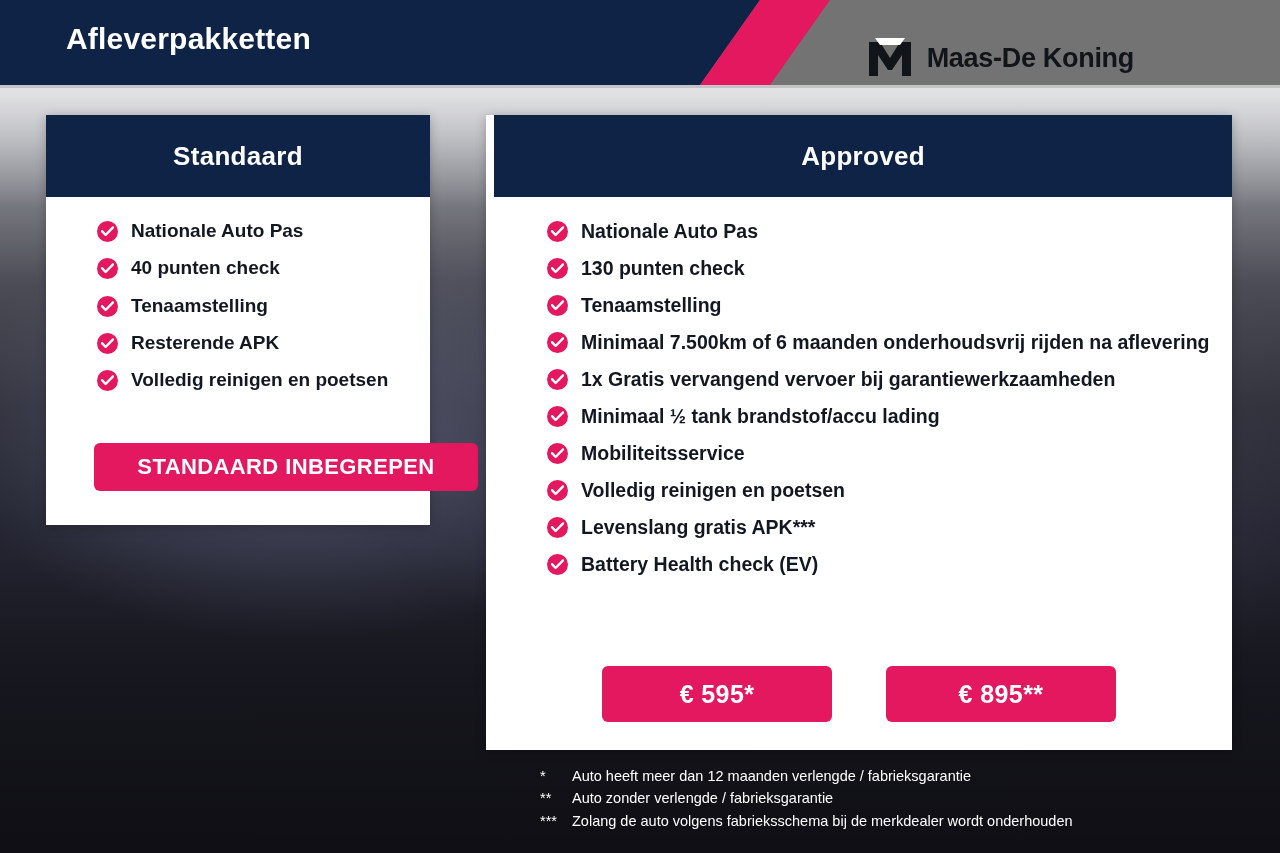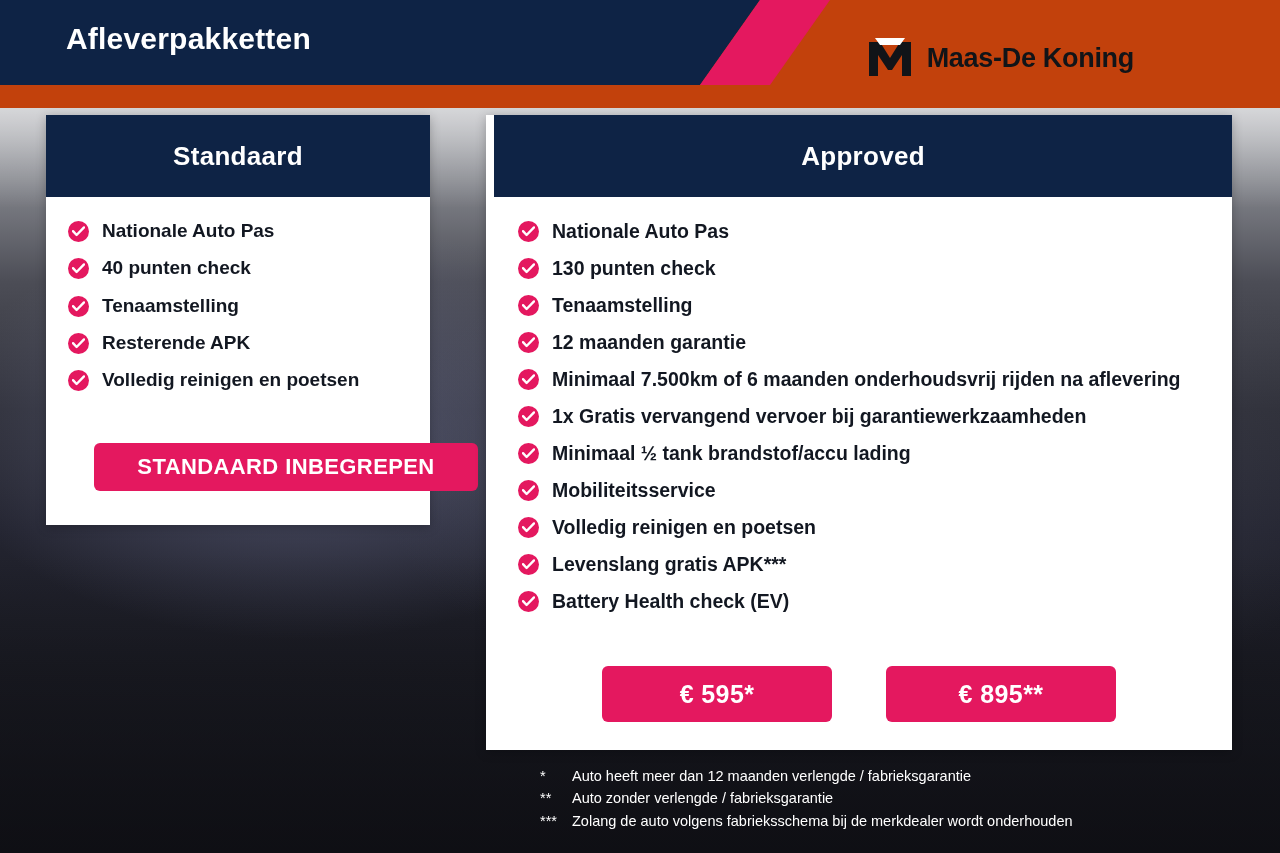--- a/index.html
+++ b/index.html
@@ -26,22 +26,22 @@
     position: absolute; left: 0; right: 0; top: 88px; height: 120px;
     background: linear-gradient(180deg, rgba(255,255,255,0.55), rgba(255,255,255,0.0));
   }
   .bg-dark-bottom {
     position: absolute; left: 0; right: 0; bottom: 0; height: 300px;
     background: linear-gradient(180deg, rgba(10,10,14,0.0), rgba(10,10,14,0.65));
   }
 
   
   .header {
-    position: absolute; top: 0; left: 0; width: 1280px; height: 108px;
-    background: #c2410c;
+    position: absolute; top: 0; left: 0; width: 1280px; height: 85px;
+    background: #737373;
     z-index: 5;
   }
   .header-blue {
     position: absolute; top: 0; left: 0; width: 760px; height: 85px;
     background: #0e2345;
     clip-path: polygon(0 0, 760px 0, 700px 85px, 0 85px);
   }
   .header-pink {
     position: absolute; top: 0; left: 700px; width: 130px; height: 85px;
     background: #e4185f;
@@ -82,20 +82,21 @@
   #card-approved { left: 486px; top: 115px; width: 746px; height: 635px; padding-left: 8px; }
   #card-approved .card-head { height: 82px; }
 
   ul.features { list-style: none; }
   ul.features li {
     display: flex; align-items: flex-start; gap: 13px;
     padding: 0 0 0 22px;
     margin-bottom: 10px;
     color: #121721;
     font-weight: bold;
+    margin-left: 29px;
   }
   #card-standaard ul.features { margin-top: 6px; }
   #card-standaard ul.features li { font-size: 19px; margin-bottom: 13px; }
   #card-approved ul.features { margin-top: 6px; }
   #card-approved ul.features li { font-size: 19.5px; margin-bottom: 12px; padding-left: 24px; }
 
   .check {
     flex: 0 0 auto;
     width: 21px; height: 21px; border-radius: 50%;
     background: #e4185f;
@@ -231,28 +232,20 @@
             </svg>
           </span>
           <span class="li-text">Tenaamstelling</span>
         </li>
         <li>
           <span class="check">
             <svg width="13" height="11" viewBox="0 0 13 11">
               <path d="M1 5.2 L4.6 9 L12 1.4" stroke="#ffffff" stroke-width="2.4" fill="none" stroke-linecap="round" stroke-linejoin="round"></path>
             </svg>
           </span>
-          <span class="li-text">12 maanden garantie</span>
-        </li>
-        <li>
-          <span class="check">
-            <svg width="13" height="11" viewBox="0 0 13 11">
-              <path d="M1 5.2 L4.6 9 L12 1.4" stroke="#ffffff" stroke-width="2.4" fill="none" stroke-linecap="round" stroke-linejoin="round"></path>
-            </svg>
-          </span>
           <span class="li-text">Minimaal 7.500km of 6 maanden onderhoudsvrij rijden na aflevering</span>
         </li>
         <li>
           <span class="check">
             <svg width="13" height="11" viewBox="0 0 13 11">
               <path d="M1 5.2 L4.6 9 L12 1.4" stroke="#ffffff" stroke-width="2.4" fill="none" stroke-linecap="round" stroke-linejoin="round"></path>
             </svg>
           </span>
           <span class="li-text">1x Gratis vervangend vervoer bij garantiewerkzaamheden</span>
         </li>

